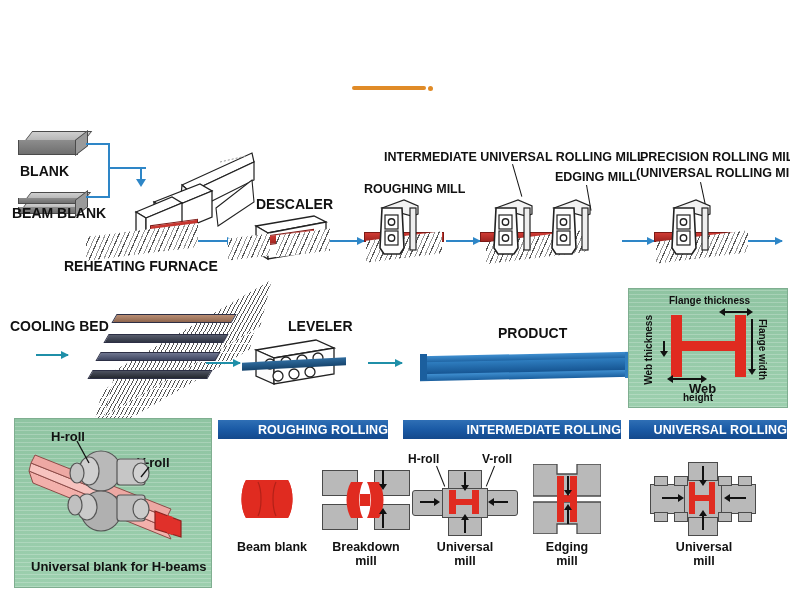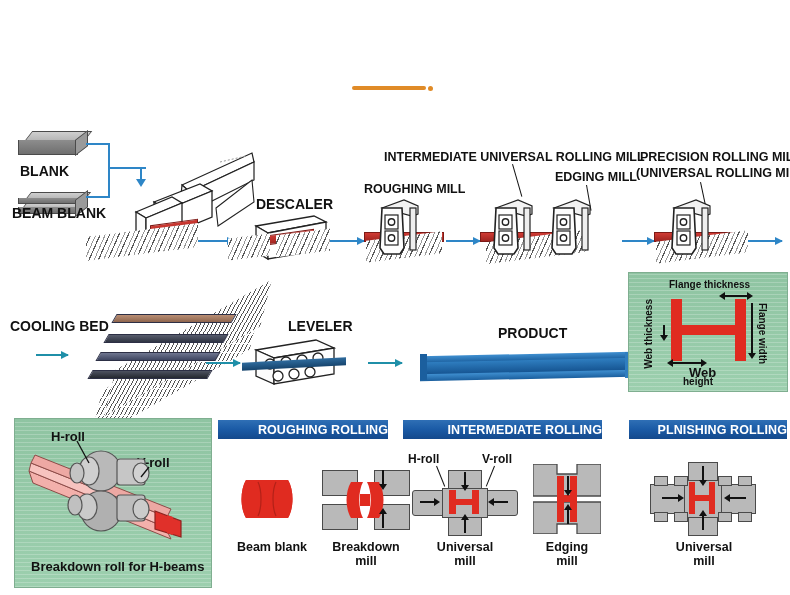--- a/index.html
+++ b/index.html
@@ -157,20 +157,21 @@
       <polygon points="26,68 62,53 62,73 26,88" fill="#ffffff" stroke="#222" stroke-width="1.3"></polygon>
       <polygon points="96,58 132,30 134,52 98,76" fill="#ffffff" stroke="#222" stroke-width="1.1"></polygon>
       <line x1="100" y1="12" x2="126" y2="6" stroke="#999" stroke-width="1" stroke-dasharray="2,2"></line>
     </svg>
   </div>
 
   <div class="abs hotbar" style="left:150px;top:222px;width:46px;height:9px;transform:skewY(-8deg);"></div>
   <div class="abs hotbar" style="left:150px;top:232px;width:46px;height:8px;transform:skewY(-8deg);"></div>
 
   <div class="abs rollers" style="left:86px;top:230px;width:112px;height:24px;transform:skewY(-7deg);"></div>
+  <div class="abs lbl lbl-lg" style="left:64px;top:258px;">REHEATING FURNACE</div>
 
   <div class="abs arrow" style="left:198px;top:240px;width:36px;"></div>
 
   <div class="abs lbl lbl-lg" style="left:256px;top:196px;">DESCALER</div>
   <div class="abs" style="left:252px;top:212px;width:80px;height:52px;">
     <svg width="80" height="52" viewBox="0 0 80 52">
       <polygon points="4,14 62,4 74,10 16,21" fill="#fff" stroke="#222" stroke-width="1.3"></polygon>
       <polygon points="4,14 16,21 16,47 4,40" fill="#fafafa" stroke="#222" stroke-width="1.3"></polygon>
       <polygon points="16,21 74,10 74,37 16,47" fill="#ffffff" stroke="#222" stroke-width="1.3"></polygon>
       <path d="M24,30 Q40,46 60,28" fill="none" stroke="#222" stroke-width="1.2"></path>
@@ -288,21 +289,21 @@
 
   <div class="abs lbl lbl-lg" style="left:470px;top:325px;margin-left:28px;">PRODUCT</div>
   <div class="abs" style="left:420px;top:350px;width:218px;height:36px;">
     <div class="abs beam-fl" style="left:0;top:4px;width:212px;height:7px;transform:skewY(-1.2deg);"></div>
     <div class="abs beam-web" style="left:4px;top:10px;width:208px;height:13px;transform:skewY(-1.2deg);"></div>
     <div class="abs beam-fl" style="left:0;top:22px;width:212px;height:7px;transform:skewY(-1.2deg);"></div>
     <div class="abs" style="left:0px;top:4px;width:7px;height:26px;background:#1b5f9e;"></div>
     <div class="abs" style="left:205px;top:2px;width:7px;height:26px;background:#2f7ec0;"></div>
   </div>
 
-  <div class="abs greenpanel" style="left:628px;top:272px;width:158px;height:118px;">
+  <div class="abs greenpanel" style="left:628px;top:288px;width:158px;height:118px;">
     <div class="abs lbl lbl-sm" style="left:40px;top:6px;font-size:10px;">Flange thickness</div>
     <div class="abs lbl lbl-sm vtext" style="left:14px;top:26px;font-size:10px;">Web thickness</div>
     <div class="abs lbl lbl-sm vtext-r" style="left:128px;top:30px;font-size:10px;">Flange width</div>
     <div class="abs lbl lbl-sm" style="left:60px;top:92px;font-size:13px;">Web</div>
     <div class="abs lbl lbl-sm" style="left:54px;top:103px;font-size:10px;">height</div>
 
     <div class="abs" style="left:42px;top:26px;width:78px;height:62px;">
       <div class="abs red" style="left:0;top:0;width:11px;height:62px;"></div>
       <div class="abs red" style="left:64px;top:0;width:11px;height:62px;"></div>
       <div class="abs red" style="left:10px;top:26px;width:55px;height:10px;"></div>
@@ -312,31 +313,31 @@
     <div class="abs ar-l" style="left:96px;top:22px;width:10px;"></div>
     <div class="abs ar-d" style="left:122px;top:30px;height:50px;"></div>
     <div class="abs ar-r" style="left:56px;top:89px;width:16px;"></div>
     <div class="abs ar-l" style="left:44px;top:89px;width:14px;"></div>
     <div class="abs ar-d" style="left:34px;top:52px;height:10px;"></div>
   </div>
 
   <div class="abs secbar" style="left:218px;top:420px;width:170px;height:19px;">
     <span>ROUGHING ROLLING</span>
   </div>
-  <div class="abs secbar" style="left:403px;top:420px;width:199px;height:19px;">
+  <div class="abs secbar" style="left:403px;top:420px;width:218px;height:19px;">
     <span>INTERMEDIATE ROLLING</span>
   </div>
   <div class="abs secbar" style="left:629px;top:420px;width:158px;height:19px;">
-    <span>PLNISHING ROLLING</span>
+    <span>UNIVERSAL ROLLING</span>
   </div>
 
   <div class="abs greenpanel" style="left:14px;top:418px;width:196px;height:168px;">
     <div class="abs lbl" style="left:36px;top:10px;font-size:13px;">H-roll</div>
     <div class="abs lbl" style="left:122px;top:36px;font-size:13px;">V-roll</div>
-    <div class="abs lbl" style="left:16px;top:140px;font-size:13px;">Breakdown roll for H-beams</div>
+    <div class="abs lbl" style="left:16px;top:140px;font-size:13px;">Universal blank for H-beams</div>
     <svg class="abs" width="196" height="140" viewBox="0 0 196 140" style="left:0;top:0;">
 
       <polygon points="14,52 150,108 156,120 18,64" fill="#f3b0ab" stroke="#8d4b48" stroke-width="1"></polygon>
       <polygon points="16,44 152,98 150,108 14,52" fill="#f7c3bf" stroke="#8d4b48" stroke-width="1"></polygon>
       <polygon points="20,36 156,90 152,98 16,44" fill="#eda8a3" stroke="#8d4b48" stroke-width="1"></polygon>
       <polygon points="140,92 166,102 166,118 140,110" fill="#e0302a" stroke="#8d2420" stroke-width="1.2"></polygon>
       <polygon points="152,96 158,98 158,116 152,114" fill="#e0302a"></polygon>
 
       <ellipse cx="86" cy="52" rx="20" ry="20" fill="#b9b9b9" stroke="#555" stroke-width="1.2"></ellipse>
       <ellipse cx="74" cy="52" rx="10" ry="14" fill="#cfcfcf" stroke="#555" stroke-width="1.2"></ellipse>

